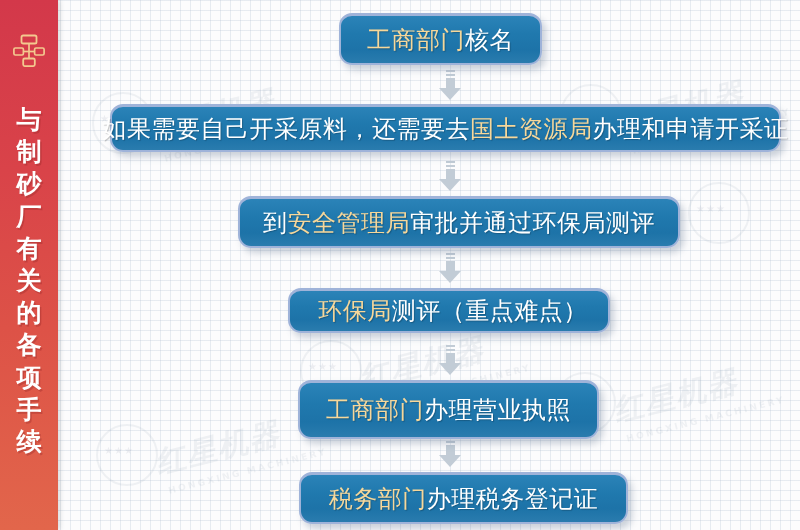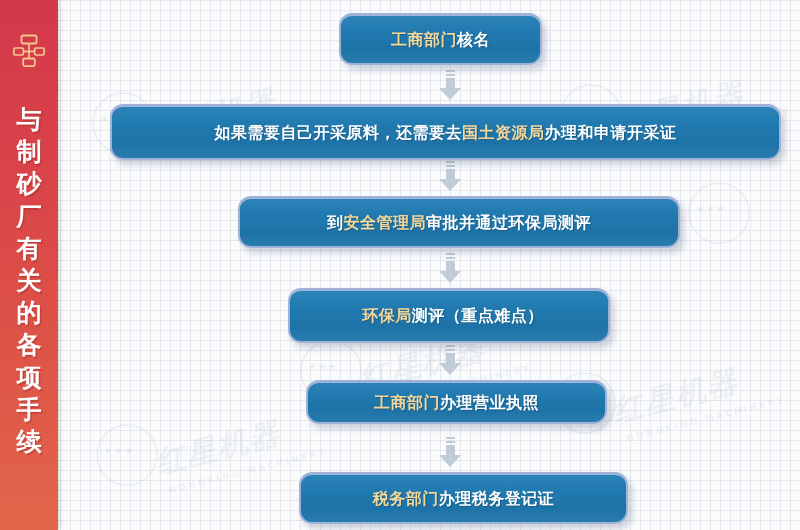--- a/index.html
+++ b/index.html
@@ -106,22 +106,22 @@
     border-right: 2px solid #9fb3d9;
     border-bottom: 2px solid #9fb3d9;
     box-shadow: 4px 5px 7px rgba(90,110,135,0.30);
     display: flex;
     align-items: center;
     justify-content: center;
     z-index: 4;
   }
   .flow-box .caption {
     color: #ffffff;
-    font-size: 16px;
-    font-weight: bold;
+    font-size: 24px;
+    font-weight: normal;
     line-height: 1;
     white-space: nowrap;
     letter-spacing: 0.5px;
     text-shadow: 1px 1px 1px rgba(0,0,0,0.22);
   }
   .flow-box .hl {
     color: #f6d79a;
   }
 
   
@@ -213,21 +213,21 @@
     </div>
   </div>
 
   <div class="arrow" style="left:437px; top:70px; height:32px;">
     <div class="dash"></div>
     <div class="dash"></div>
     <div class="stem" style="height:10px;"></div>
     <div class="head"></div>
   </div>
 
-  <div class="flow-box" style="left:110px; top:104px; width:671px; height:56px;">
+  <div class="flow-box" style="left:110px; top:104px; width:671px; height:48px;">
     <div class="caption">
       <span>如果需要自己开采原料，还需要去</span><span class="hl">国土资源局</span><span>办理和申请开采证</span>
     </div>
   </div>
 
   <div class="arrow" style="left:437px; top:161px; height:32px;">
     <div class="dash"></div>
     <div class="dash"></div>
     <div class="stem" style="height:10px;"></div>
     <div class="head"></div>
@@ -239,34 +239,34 @@
     </div>
   </div>
 
   <div class="arrow" style="left:437px; top:253px; height:32px;">
     <div class="dash"></div>
     <div class="dash"></div>
     <div class="stem" style="height:10px;"></div>
     <div class="head"></div>
   </div>
 
-  <div class="flow-box" style="left:288px; top:288px; width:322px; height:55px;padding-left:8px;">
+  <div class="flow-box" style="left:288px; top:288px; width:322px; height:45px;padding-left:8px;">
     <div class="caption">
       <span class="hl">环保局</span><span>测评（重点难点）</span>
     </div>
   </div>
 
   <div class="arrow" style="left:437px; top:345px; height:32px;">
     <div class="dash"></div>
     <div class="dash"></div>
     <div class="stem" style="height:10px;"></div>
     <div class="head"></div>
   </div>
 
-  <div class="flow-box" style="left:306px; top:380px; width:301px; height:44px;">
+  <div class="flow-box" style="left:298px; top:380px; width:301px; height:59px;">
     <div class="caption">
       <span class="hl">工商部门</span><span>办理营业执照</span>
     </div>
   </div>
 
   <div class="arrow" style="left:437px; top:437px; height:32px;">
     <div class="dash"></div>
     <div class="dash"></div>
     <div class="stem" style="height:10px;"></div>
     <div class="head"></div>

